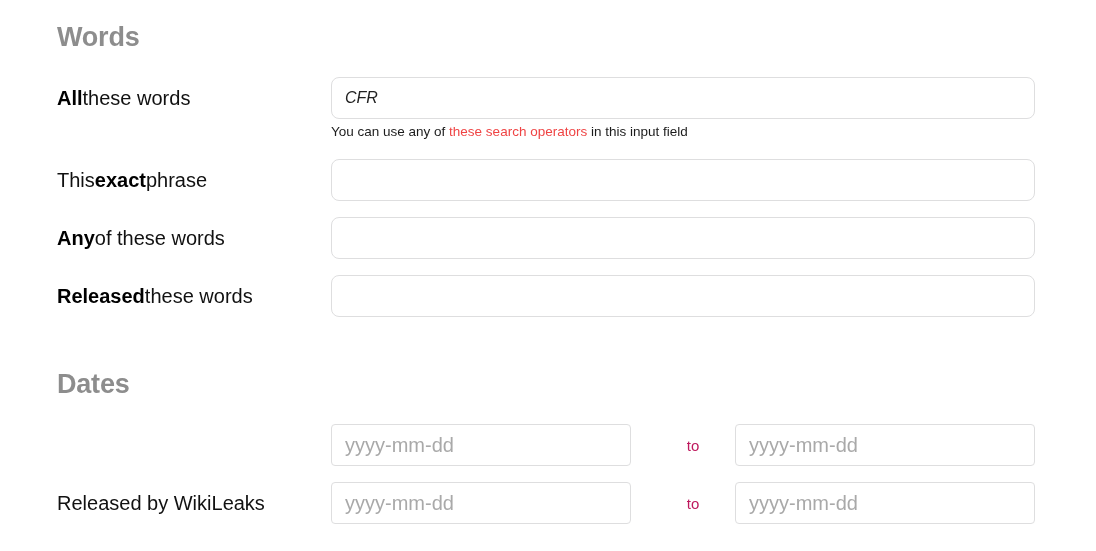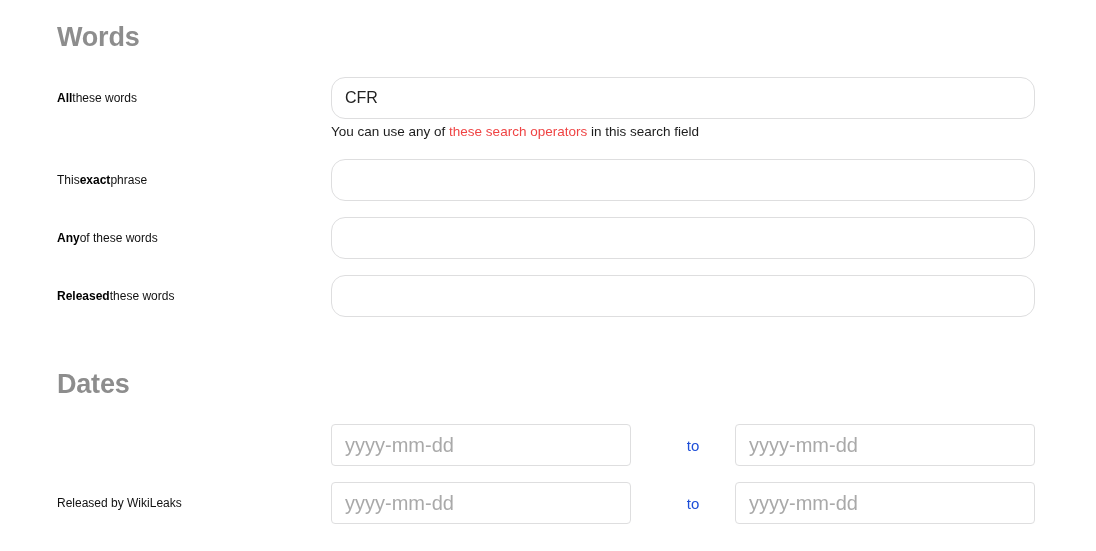--- a/index.html
+++ b/index.html
@@ -53,45 +53,46 @@
   .row-origin  { top: 424px; }
   .row-released{ top: 482px; }
 
   .field-label {
     position: absolute;
     left: 57px;
     top: 0;
     height: 42px;
     display: flex;
     align-items: center;
-    font-size: 12px;
+    font-size: 20px;
     font-weight: normal;
     color: #111111;
     white-space: nowrap;
   }
   .field-label b {
     font-weight: bold;
     color: #000000;
   }
 
   
   .text-input {
     position: absolute;
     left: 331px;
     top: 0;
     width: 704px;
     height: 42px;
     border: 1px solid #dededf;
-    border-radius: 14px;
+    border-radius: 8px;
     background: #ffffff;
     font-family: "Liberation Sans", sans-serif;
     font-size: 16px;
     color: #222222;
     padding: 0 13px;
     outline: none;
+    font-style: italic;
   }
   .text-input::placeholder { color: #a8a8a8; }
 
   
   .helper-text {
     position: absolute;
     left: 331px;
     top: 124px;
     font-size: 13.5px;
     color: #1c1c1c;
@@ -130,39 +131,39 @@
   .date-sep {
     position: absolute;
     left: 671px;
     top: 0;
     width: 44px;
     height: 42px;
     display: flex;
     align-items: center;
     justify-content: center;
     font-size: 15px;
-    color: #1d4ed8;
+    color: #be185d;
   }
 </style>
 </head>
 <body>
 
 <div class="form-root">
 
   <h2 class="section-heading heading-words">Words</h2>
 
   <div class="field-row row-all">
     <label class="field-label">
         <b>All</b>
         <span> these words</span>
       </label>
     <input class="text-input" type="text" value="CFR" style="">
   </div>
 
-  <div class="helper-text"><span>You can use any of </span><a class="helper-link">these search operators</a><span> in this search field</span></div>
+  <div class="helper-text"><span>You can use any of </span><a class="helper-link">these search operators</a><span> in this input field</span></div>
 
   <div class="field-row row-any">
     <label class="field-label">
         <b>Any</b>
         <span> of these words</span>
       </label>
     <input class="text-input" type="text" value="" style="">
   </div>
 
   <div class="field-row row-exact">

